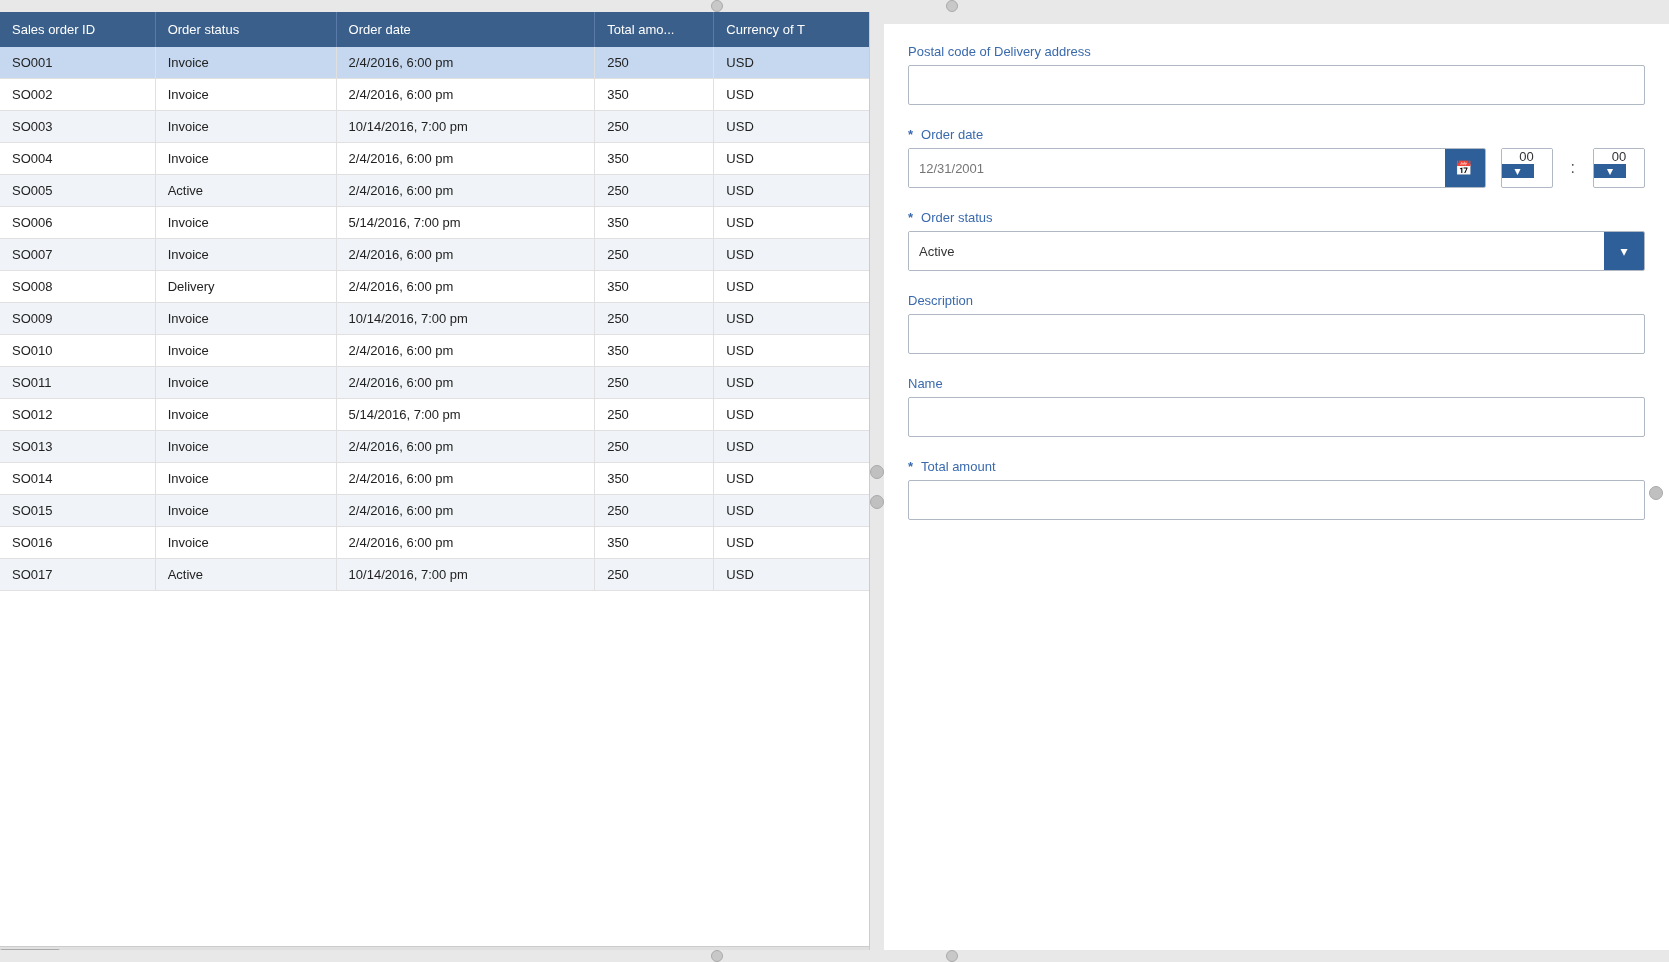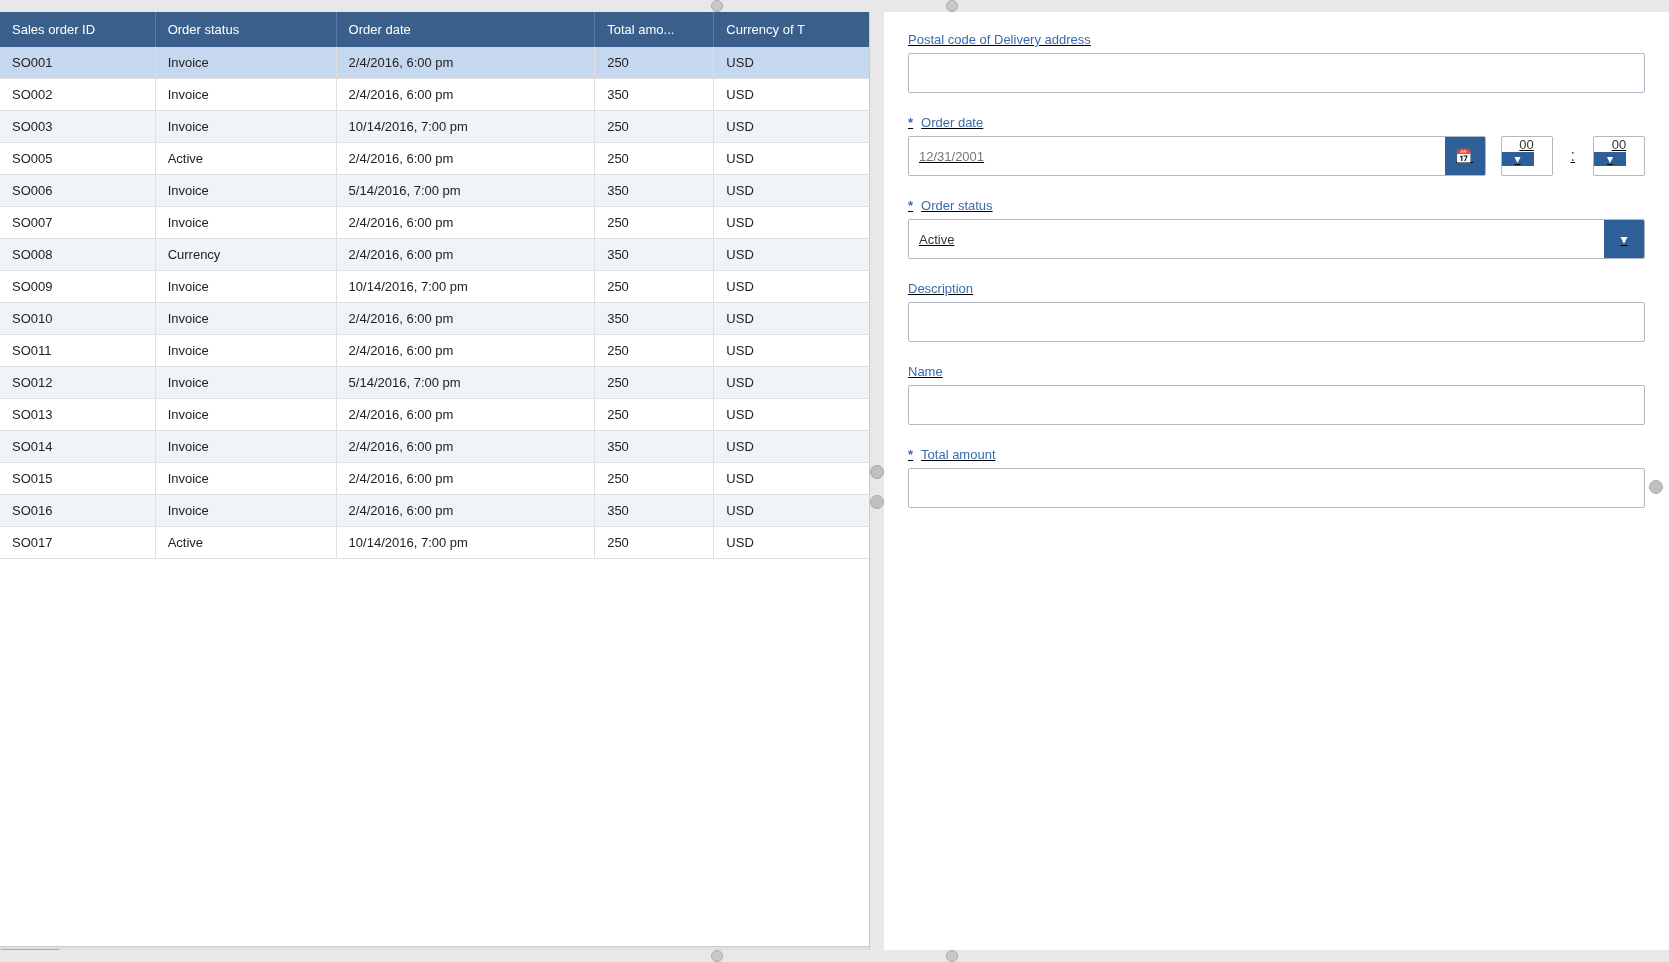--- a/index.html
+++ b/index.html
@@ -345,20 +345,27 @@
               <td>USD</td>
             </tr>
             <tr>
               <td>SO003</td>
               <td>Invoice</td>
               <td>10/14/2016, 7:00 pm</td>
               <td>250</td>
               <td>USD</td>
             </tr>
             <tr>
+              <td>SO004</td>
+              <td>Invoice</td>
+              <td>2/4/2016, 6:00 pm</td>
+              <td>350</td>
+              <td>USD</td>
+            </tr>
+            <tr>
               <td>SO005</td>
               <td>Active</td>
               <td>2/4/2016, 6:00 pm</td>
               <td>250</td>
               <td>USD</td>
             </tr>
             <tr>
               <td>SO006</td>
               <td>Invoice</td>
               <td>5/14/2016, 7:00 pm</td>
@@ -367,21 +374,21 @@
             </tr>
             <tr>
               <td>SO007</td>
               <td>Invoice</td>
               <td>2/4/2016, 6:00 pm</td>
               <td>250</td>
               <td>USD</td>
             </tr>
             <tr>
               <td>SO008</td>
-              <td>Currency</td>
+              <td>Delivery</td>
               <td>2/4/2016, 6:00 pm</td>
               <td>350</td>
               <td>USD</td>
             </tr>
             <tr>
               <td>SO009</td>
               <td>Invoice</td>
               <td>10/14/2016, 7:00 pm</td>
               <td>250</td>
               <td>USD</td>
@@ -450,21 +457,21 @@
         <div class="scrollbar-bottom-thumb"></div>
       </div>
     </div>
   </div>
 
   <div style="width:14px;background:#e8e8e8;display:flex;flex-direction:column;align-items:center;justify-content:center;gap:8px;margin-top:12px;cursor:col-resize;">
     <div class="resize-circle"></div>
     <div class="resize-circle"></div>
   </div>
 
-  <div class="form-panel" style="margin-top:12px;position:relative;text-decoration:underline;">
+  <div class="form-panel" style="margin-top:24px;position:relative;">
 
     <div style="position:absolute;right:6px;top:50%;transform:translateY(-50%);width:14px;height:14px;border-radius:50%;background:#c0c0c0;border:1px solid #aaa;z-index:10;"></div>
 
     <div class="form-field">
       <div class="form-label">
         <span>Postal code of Delivery address</span>
       </div>
       <input type="text" class="form-input" value="" style="">
     </div>
 

